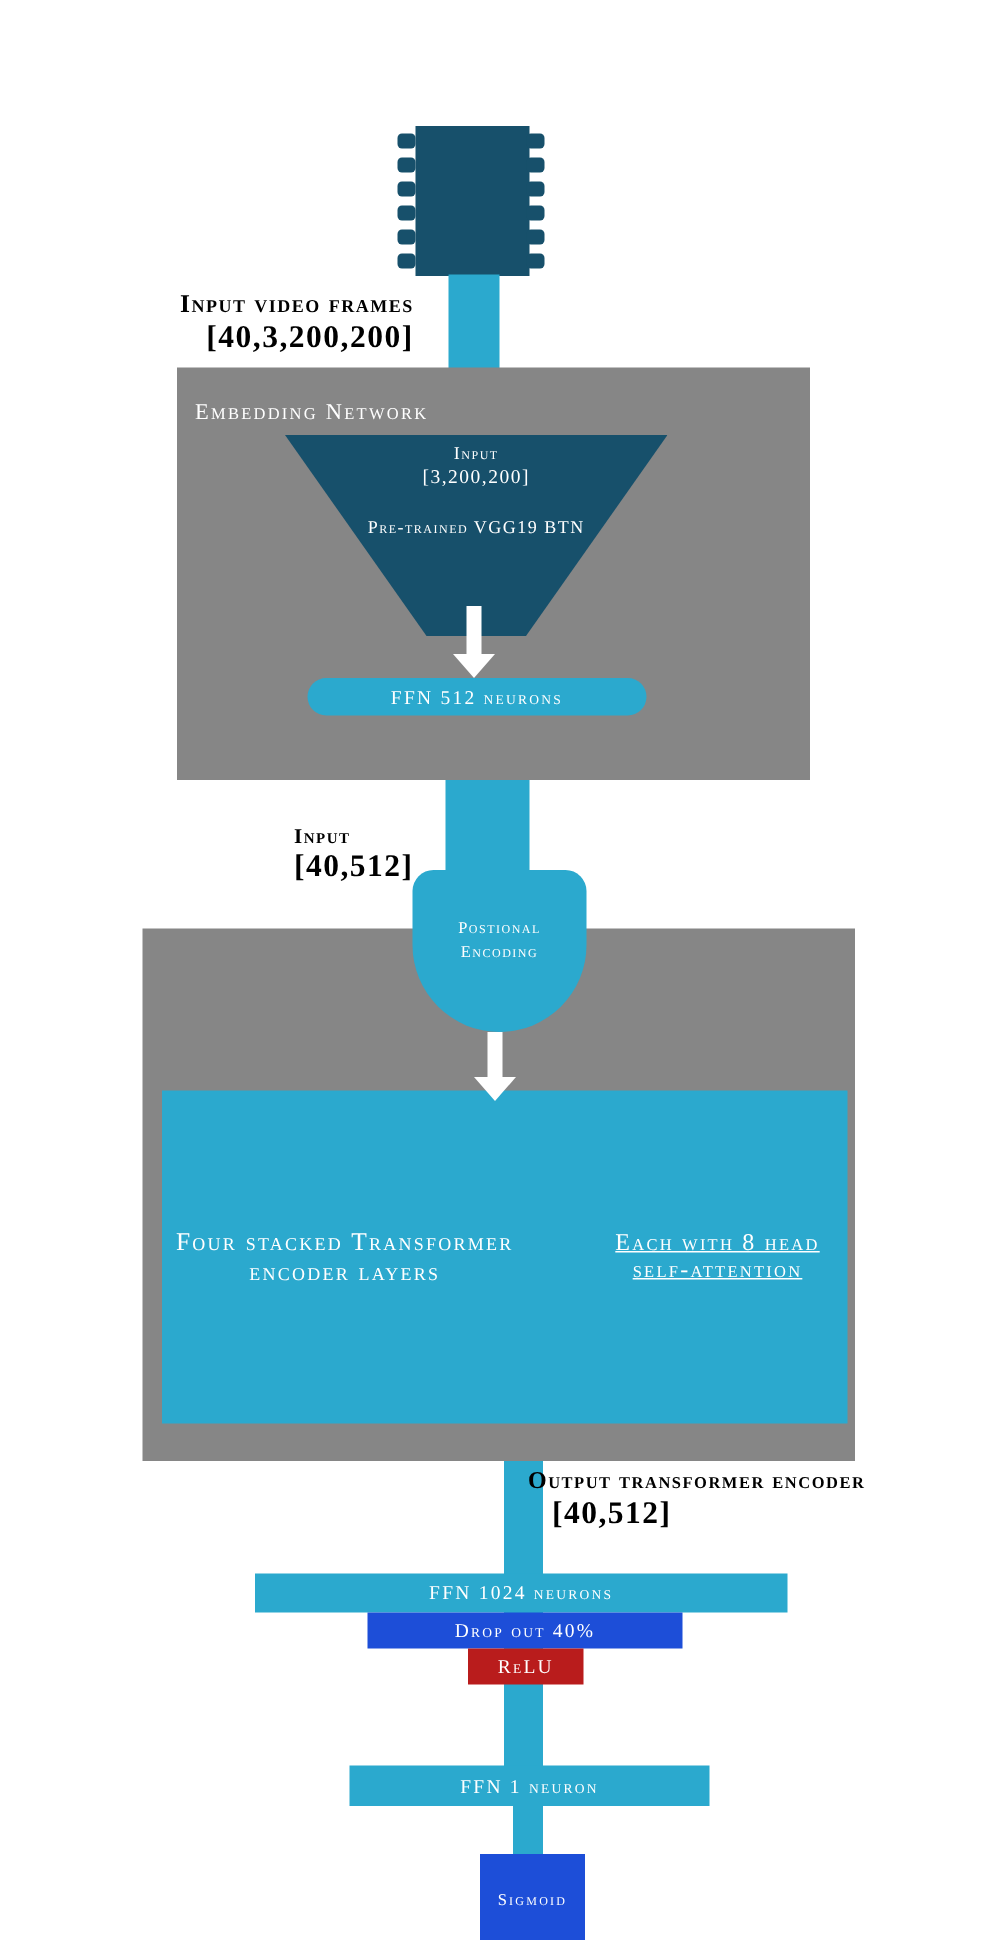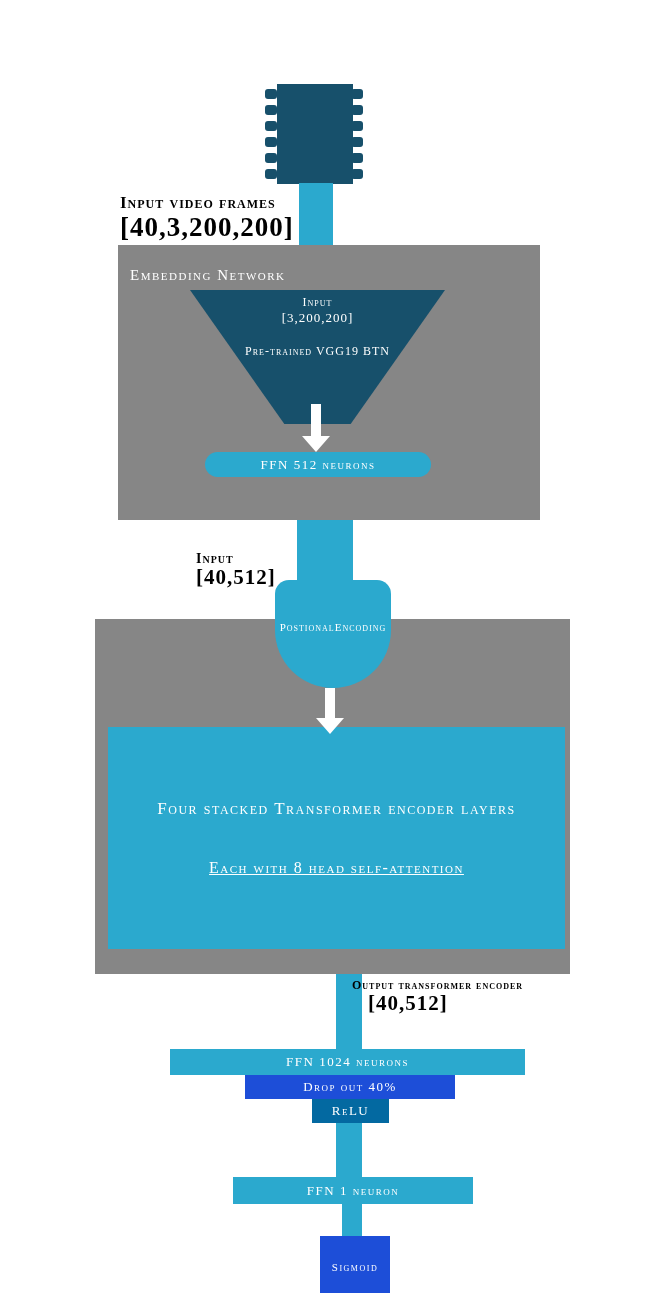--- a/index.html
+++ b/index.html
@@ -21,26 +21,26 @@
   .band{position:absolute;background:#2BA9CE;z-index:1;}
   .band1{left:299px;top:139px;width:34px;height:64px;}
   .band2{left:297px;top:468px;width:56px;height:80px;}
   .band3{left:336px;top:929px;width:26px;height:205px;}
   .band4{left:342px;top:1159px;width:20px;height:34px;}
 
   
   .blk{position:absolute;color:#000;font-weight:bold;z-index:2;line-height:1.1;}
   .lbl-input-video{left:120px;top:150px;}
   .lbl-input-video .l1{font-size:17px;letter-spacing:1px;}
-  .lbl-input-video .l2{font-size:27px;letter-spacing:1px;text-align:right;}
+  .lbl-input-video .l2{font-size:21px;letter-spacing:1px;text-align:right;}
   .lbl-pe{left:196px;top:507px;}
   .lbl-pe .l1{font-size:14px;letter-spacing:1px;}
   .lbl-pe .l2{font-size:21px;letter-spacing:1px;}
   .lbl-out{left:352px;top:935px;}
-  .lbl-out .l1{font-size:12px;letter-spacing:1px;}
+  .lbl-out .l1{font-size:16px;letter-spacing:1px;}
   .lbl-out .l2{font-size:21px;letter-spacing:1px;margin-left:16px;}
 
   
   .embed-box{position:absolute;left:118px;top:201px;width:422px;height:275px;background:#868686;z-index:2;}
   .embed-title{position:absolute;left:12px;top:22px;color:#fff;font-size:15px;letter-spacing:1.5px;}
   .trapezoid{
     position:absolute;left:72px;top:45px;width:255px;height:134px;background:#17506B;
     clip-path:polygon(0 0,100% 0,63% 100%,37% 100%);
     color:#fff;text-align:center;
   }
@@ -61,39 +61,39 @@
   .arrow1 .stem{height:32px;}
   .arrow1 .head{top:32px;}
   .arrow2{left:316px;top:644px;}
   .arrow2 .stem{height:30px;}
   .arrow2 .head{top:30px;}
 
   
   .pos-enc{
     position:absolute;left:275px;top:536px;width:116px;height:108px;z-index:3;
     background:#2BA9CE;border-radius:14px 14px 58px 58px;
-    color:#fff;display:flex;flex-direction:row;align-items:center;justify-content:center;
+    color:#fff;display:flex;flex-direction:column;align-items:center;justify-content:center;
     font-size:11px;letter-spacing:1px;line-height:1.5;padding-bottom:14px;box-sizing:border-box;
   }
 
   
   .trans-box{position:absolute;left:95px;top:575px;width:475px;height:355px;background:#868686;z-index:2;}
   .trans-inner{
     position:absolute;left:13px;top:108px;width:457px;height:222px;background:#2BA9CE;
-    color:#fff;display:flex;flex-direction:column;align-items:center;justify-content:center;
+    color:#fff;display:flex;flex-direction:row;align-items:center;justify-content:center;
     gap:40px;text-align:center;
   }
   .trans-inner .l1{font-size:17px;letter-spacing:1.5px;}
   .trans-inner .l2{font-size:16px;letter-spacing:1.5px;text-decoration:underline;}
 
   
   .bar{position:absolute;z-index:2;color:#fff;display:flex;align-items:center;justify-content:center;letter-spacing:1.5px;}
   .bar-ffn1024{left:170px;top:1005px;width:355px;height:26px;background:#2BA9CE;font-size:13px;}
   .bar-dropout{left:245px;top:1031px;width:210px;height:24px;background:#1d4ed8;font-size:13px;}
-  .bar-relu{left:312px;top:1055px;width:77px;height:24px;background:#0369a1;font-size:13px;}
+  .bar-relu{left:312px;top:1055px;width:77px;height:24px;background:#b91c1c;font-size:13px;}
   .bar-ffn1{left:233px;top:1133px;width:240px;height:27px;background:#2BA9CE;font-size:13px;}
   .sigmoid{left:320px;top:1192px;width:70px;height:62px;background:#1d4ed8;font-size:11px;}
 </style>
 </head>
 <body>
 
 <div class="canvas">
 
   <div class="film-body"></div>
   <div class="film-tabs left">

